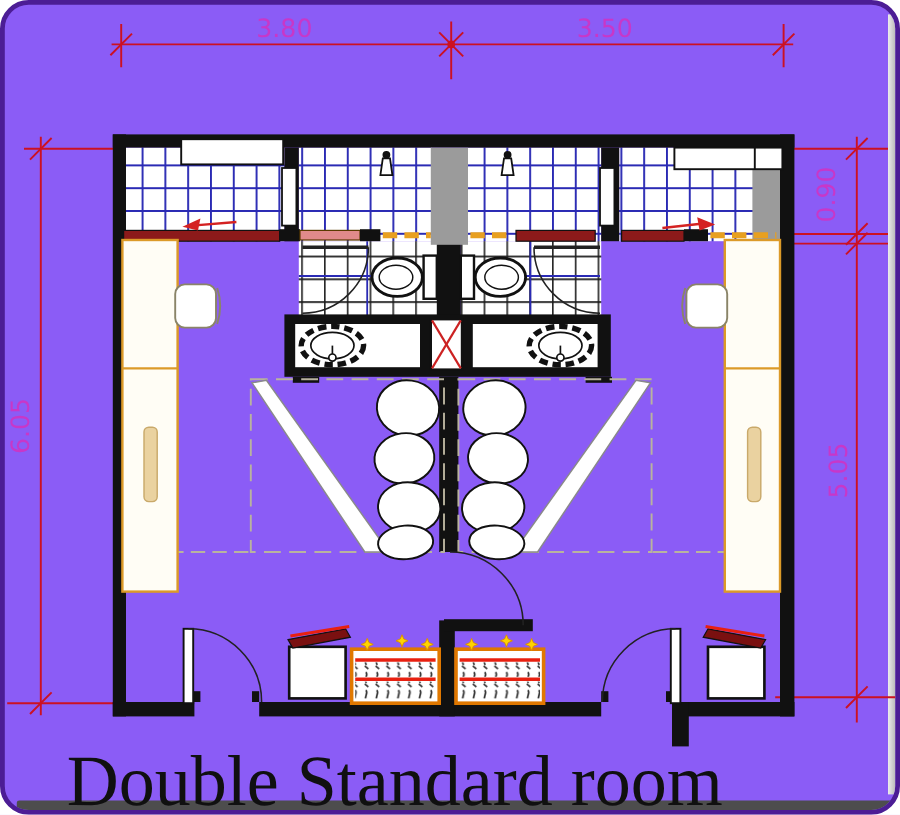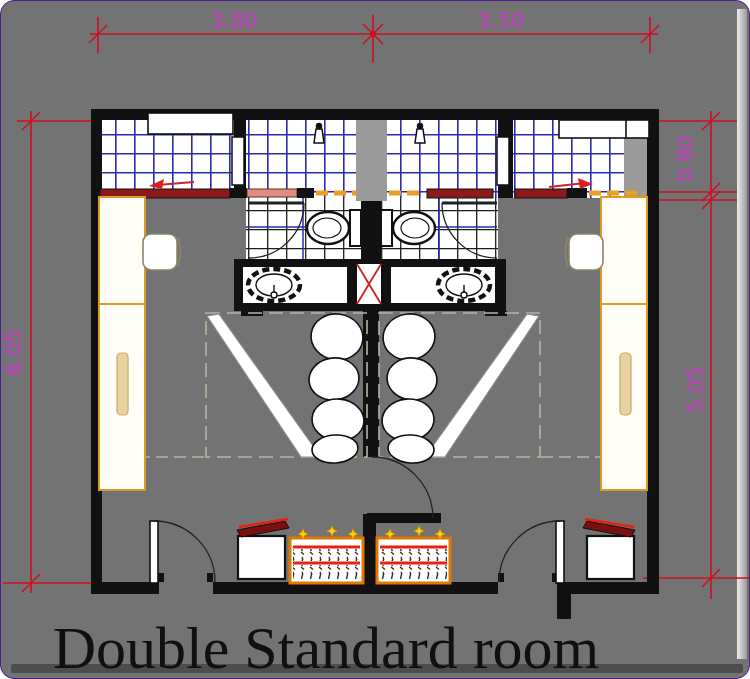--- a/index.html
+++ b/index.html
@@ -1,17 +1,17 @@
 <!DOCTYPE html>
 <html><head>
 <meta charset="utf-8">
 <style>
   html,body{margin:0;padding:0;background:#fff;}
-  .frame{position:relative;width:750px;height:679px;background:#737373;overflow:hidden;
-         border:1px solid #4c1d95;border-radius:14px;box-sizing:border-box;
+  .frame{position:relative;width:750px;height:679px;background:#8b5cf6;overflow:hidden;
+         border:4px solid #4c1d95;border-radius:24px;box-sizing:border-box;
          font-family:"DejaVu Sans",sans-serif;}
   svg{position:absolute;left:0;top:0;}
   .dimtxt{fill:#c837c8;font-size:21px;font-family:"DejaVu Sans",sans-serif;}
   .title{position:absolute;left:0;top:613px;width:650px;text-align:center;
          font-family:"Liberation Serif","DejaVu Serif",serif;font-size:60px;color:#101010;
          letter-spacing:0px;}
 </style>
 </head>
 <body>
 

